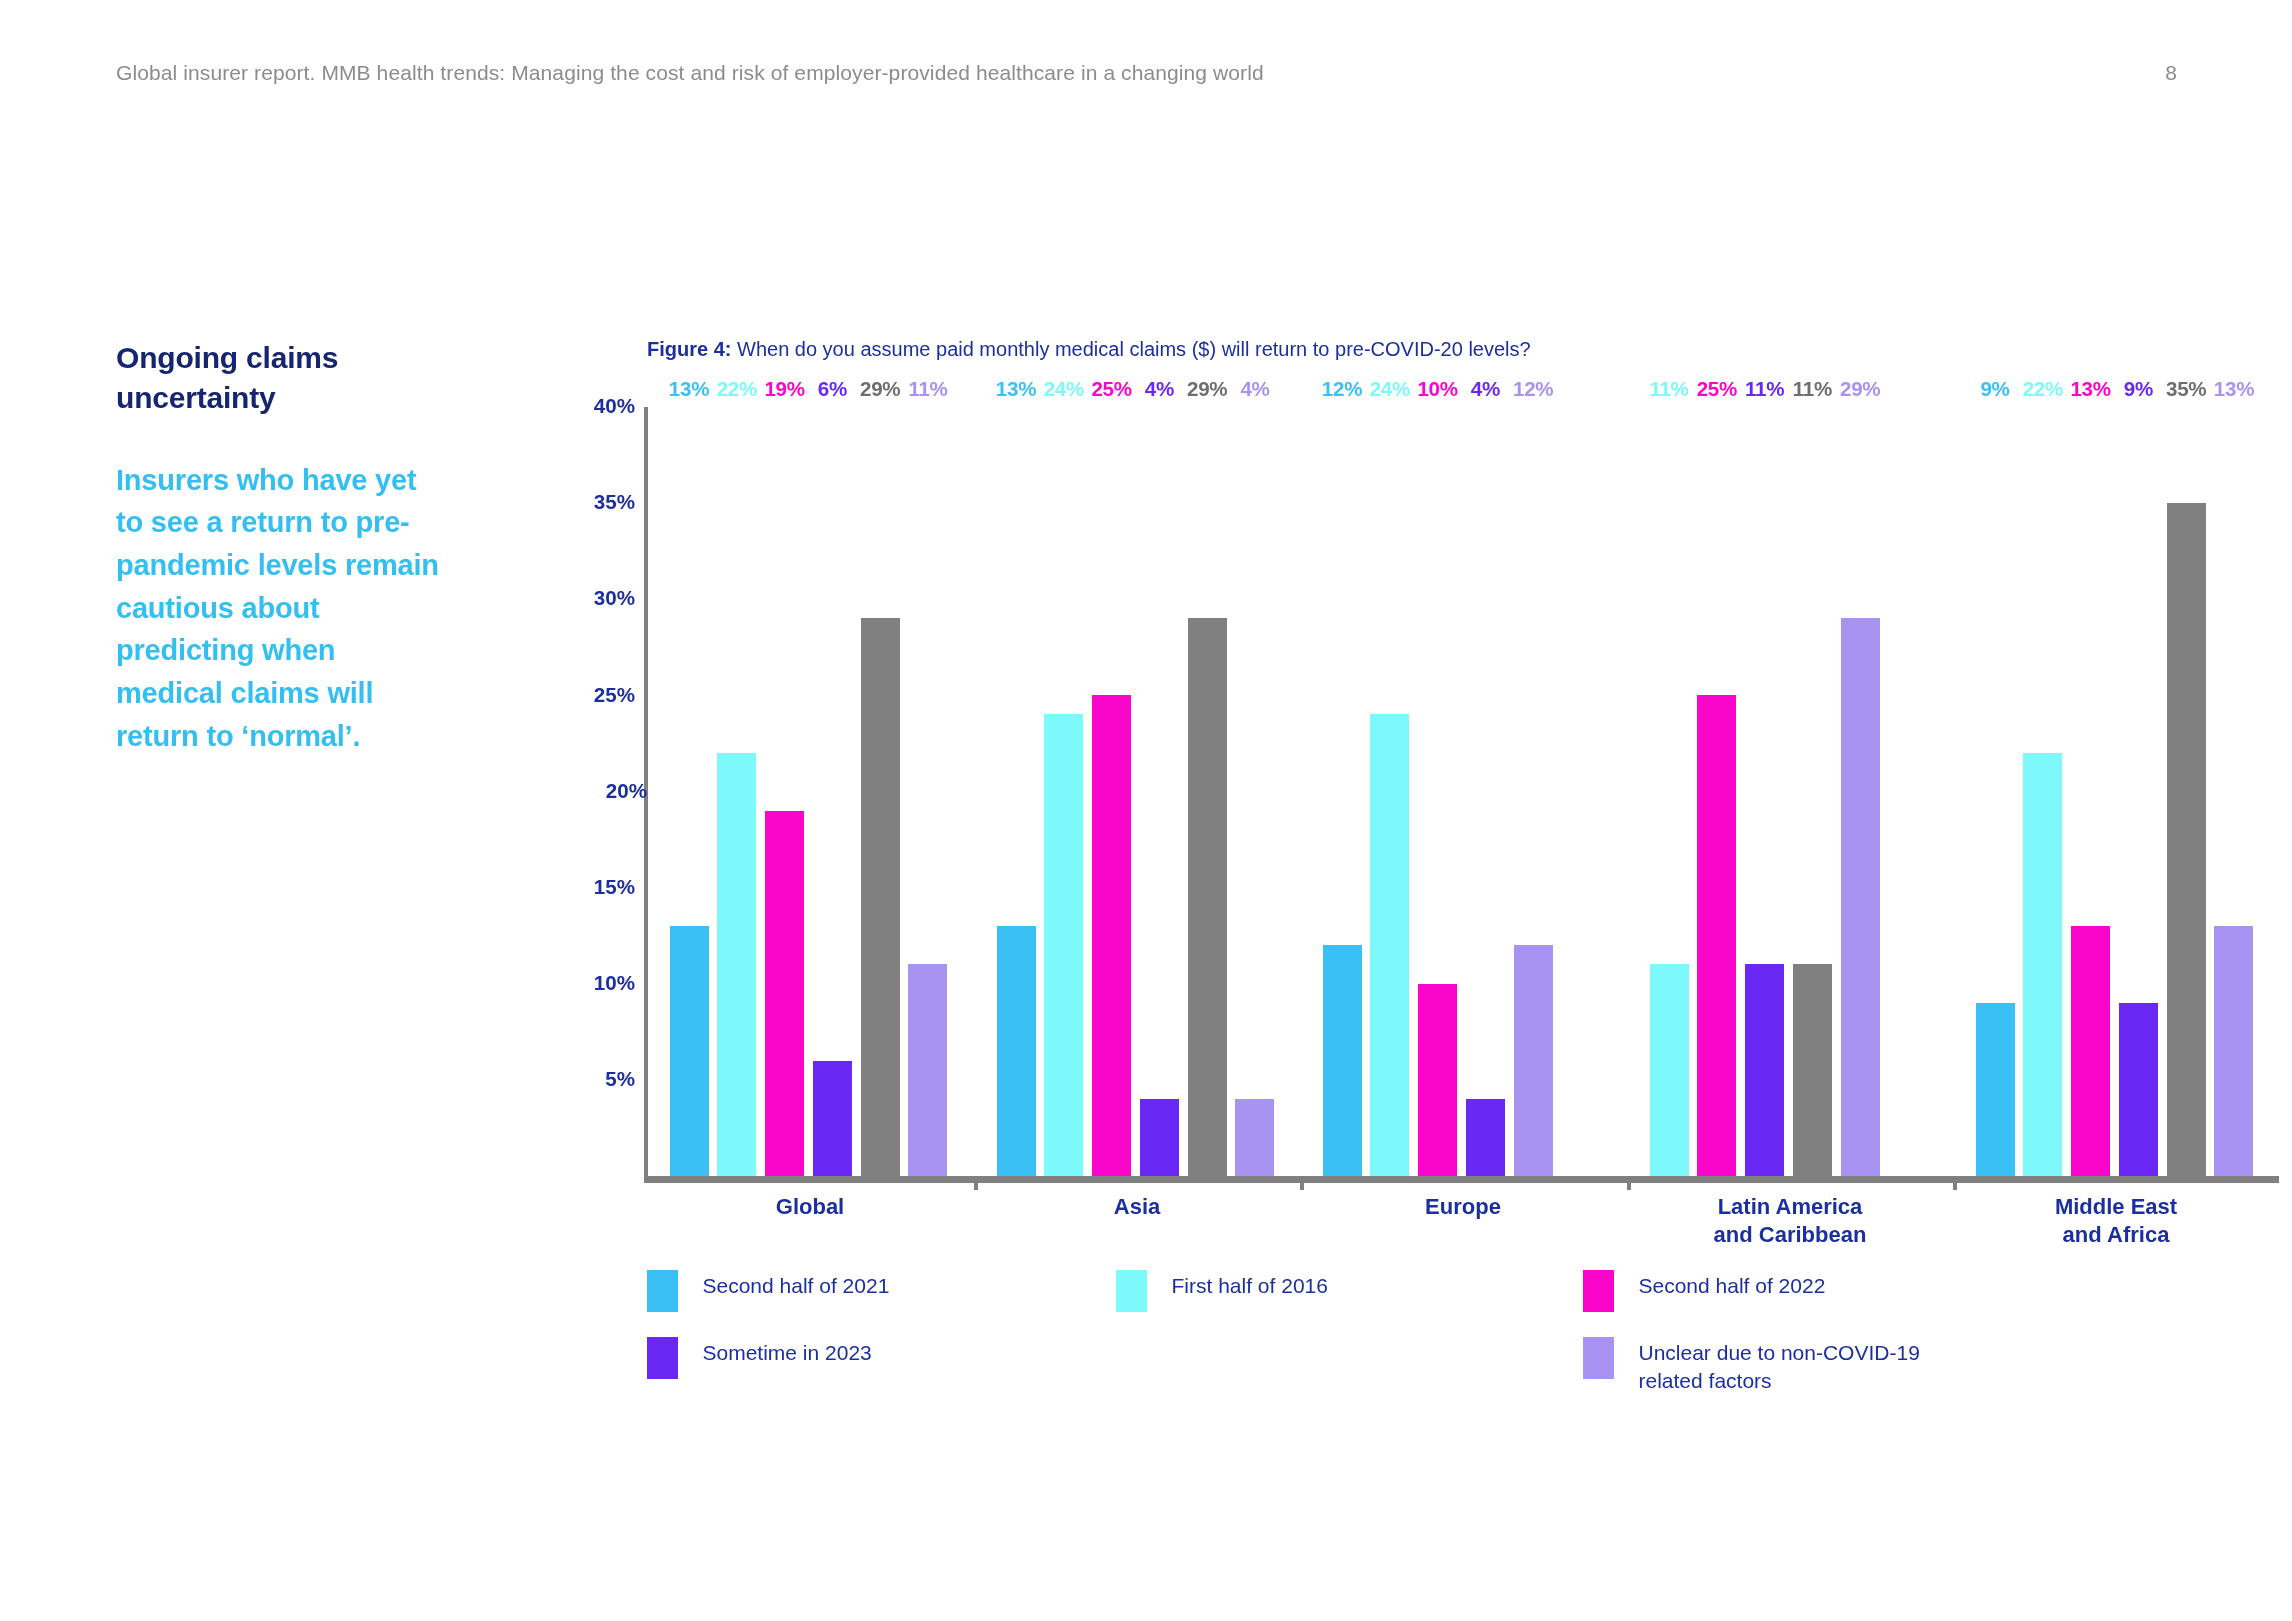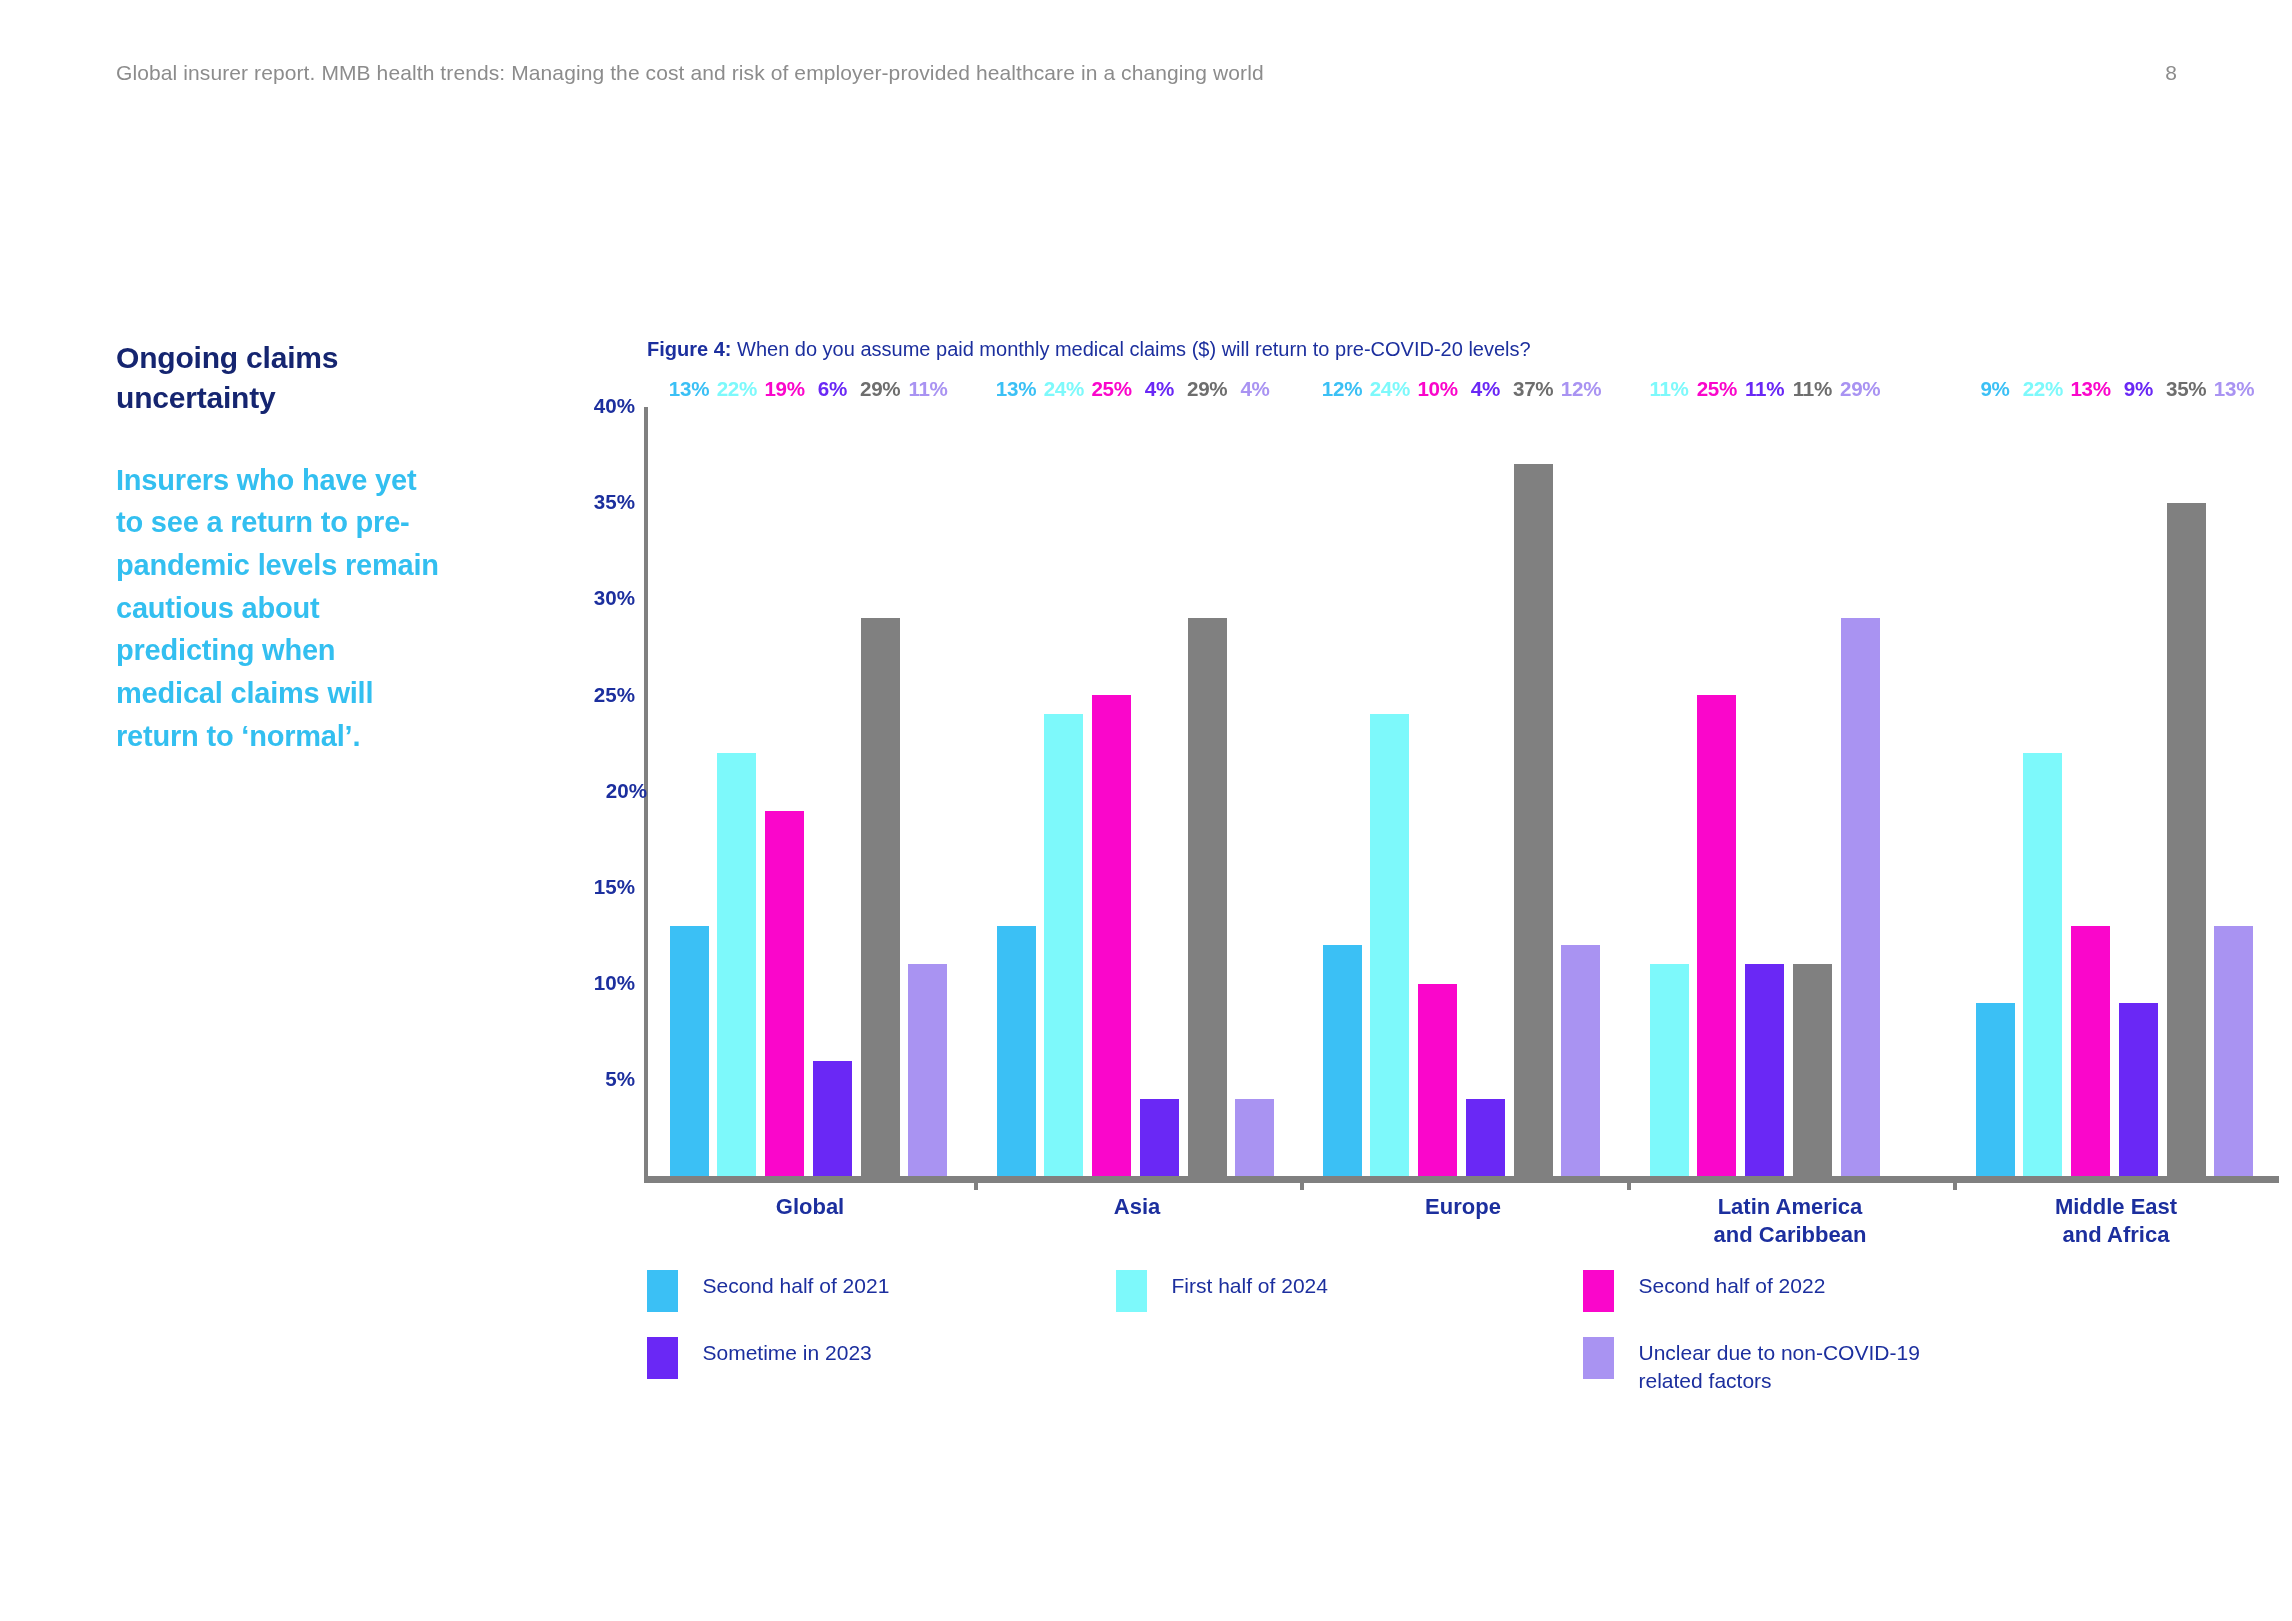--- a/index.html
+++ b/index.html
@@ -309,24 +309,20 @@
               <div class="bar" style="height: 462px; background: rgb(125, 249, 251);"></div>
             </div>
             <div class="bar-slot" style="width: 39px; margin-right: 8.8px;">
               <div class="bar-label" style="color: rgb(250, 6, 203);">10%</div>
               <div class="bar" style="height: 192px; background: rgb(250, 6, 203);"></div>
             </div>
             <div class="bar-slot" style="width: 39px; margin-right: 8.8px;">
               <div class="bar-label" style="color: rgb(106, 40, 245);">4%</div>
               <div class="bar" style="height: 77px; background: rgb(106, 40, 245);"></div>
             </div>
-            <div class="bar-slot" style="width: 39px; margin-right: 8.8px;">
-              <div class="bar-label" style="color: rgb(110, 110, 110);">37%</div>
-              <div class="bar" style="height: 712px; background: rgb(128, 128, 128);"></div>
-            </div>
             <div class="bar-slot" style="width: 39px; margin-right: 0px;">
               <div class="bar-label" style="color: rgb(169, 147, 242);">12%</div>
               <div class="bar" style="height: 231px; background: rgb(169, 147, 242);"></div>
             </div>
           </div>
           <div class="group-name">Europe</div>
           <div class="group-sep" style="left: 0px; bottom: -6.9px;"></div>
         </div>
         <div class="group" style="left: 1055px; width: 326px;">
           <div class="bars" style="left: 22.5px;">
@@ -391,21 +387,21 @@
 </div>
 
 <div id="legend">
   <div class="legend-row" id="legend-row-1">
       <div class="legend-item col1">
         <span class="legend-swatch" style="background: rgb(59, 192, 245);"></span>
         <span class="legend-text">Second half of 2021</span>
       </div>
       <div class="legend-item col2">
         <span class="legend-swatch" style="background: rgb(125, 249, 251);"></span>
-        <span class="legend-text">First half of 2024</span>
+        <span class="legend-text">First half of 2016</span>
       </div>
       <div class="legend-item col3">
         <span class="legend-swatch" style="background: rgb(250, 6, 203);"></span>
         <span class="legend-text">Second half of 2022</span>
       </div>
     </div>
   <div class="legend-row" id="legend-row-2">
       <div class="legend-item col1">
         <span class="legend-swatch" style="background: rgb(106, 40, 245);"></span>
         <span class="legend-text">Sometime in 2023</span>

